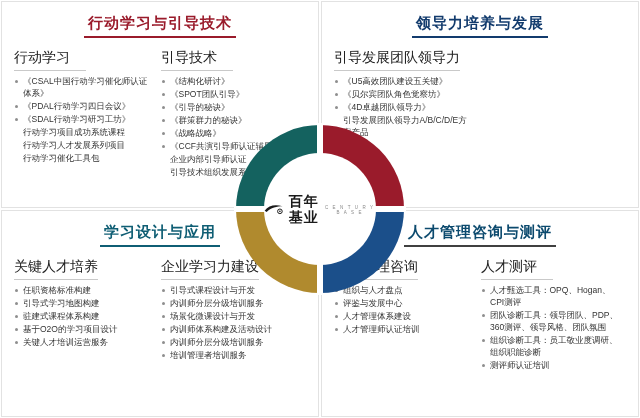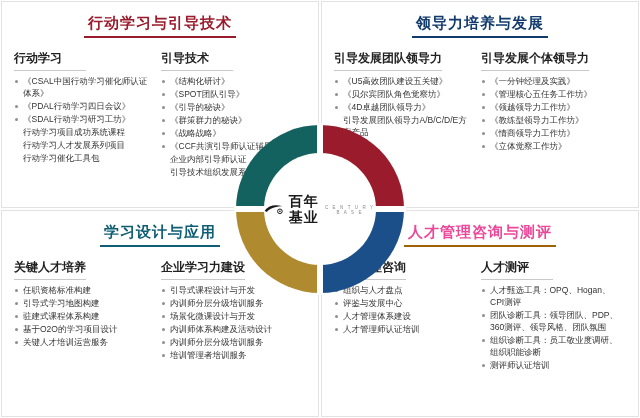--- a/index.html
+++ b/index.html
@@ -40,35 +40,35 @@
     margin-top: 12px;
     padding-bottom: 4px;
   }
   .q-title-inner {
     display: inline-block;
     padding: 0 4px 3px 4px;
   }
   .q-tl .q-title-inner { color: #9a1b2b; border-bottom: 2px solid #9a1b2b; }
   .q-tr .q-title-inner { color: #123b6d; border-bottom: 2px solid #123b6d; }
   .q-bl .q-title-inner { color: #0f5e74; border-bottom: 2px solid #0f5e74; }
-  .q-br .q-title-inner { color: #ec4899; border-bottom: 2px solid #a16207; text-align: center; }
+  .q-br .q-title-inner { color: #0c4a6e; border-bottom: 2px solid #404040; text-align: center; }
 
   .cols {
     display: flex;
     padding: 6px 10px 0 12px;
     box-sizing: border-box;
   }
   .col {
     width: 50%;
     box-sizing: border-box;
     padding-right: 6px;
   }
   .col-h {
-    font-size: 12px;
-    font-weight: bold;
+    font-size: 14px;
+    font-weight: normal;
     color: #222;
     margin-bottom: 4px;
     border-bottom: 1px solid #c9c9c9;
     padding-bottom: 3px;
     display: inline-block;
     min-width: 72px;
   }
   ul.items {
     list-style: none;
     margin: 0;
@@ -211,31 +211,20 @@
       <span class="q-title-inner">领导力培养与发展</span>
     </div>
     <div class="cols">
       <div class="col">
         <div class="col-h">引导发展团队领导力</div>
         <ul class="items">
           <li class="bullet">《U5高效团队建设五关键》</li>
           <li class="bullet">《贝尔宾团队角色觉察坊》</li>
           <li class="bullet">《4D卓越团队领导力》</li>
           <li class="nodot">引导发展团队领导力A/B/C/D/E方案产品</li>
-        </ul>
-      </div>
-      <div class="col">
-        <div class="col-h">引导发展个体领导力</div>
-        <ul class="items">
-          <li class="bullet">《一分钟经理及实践》</li>
-          <li class="bullet">《管理核心五任务工作坊》</li>
-          <li class="bullet">《领越领导力工作坊》</li>
-          <li class="bullet">《教练型领导力工作坊》</li>
-          <li class="bullet">《情商领导力工作坊》</li>
-          <li class="bullet">《立体觉察工作坊》</li>
         </ul>
       </div>
     </div>
   </div>
 
   <div class="quad q-bl">
     <div class="q-title">
       <span class="q-title-inner">学习设计与应用</span>
     </div>
     <div class="cols">

